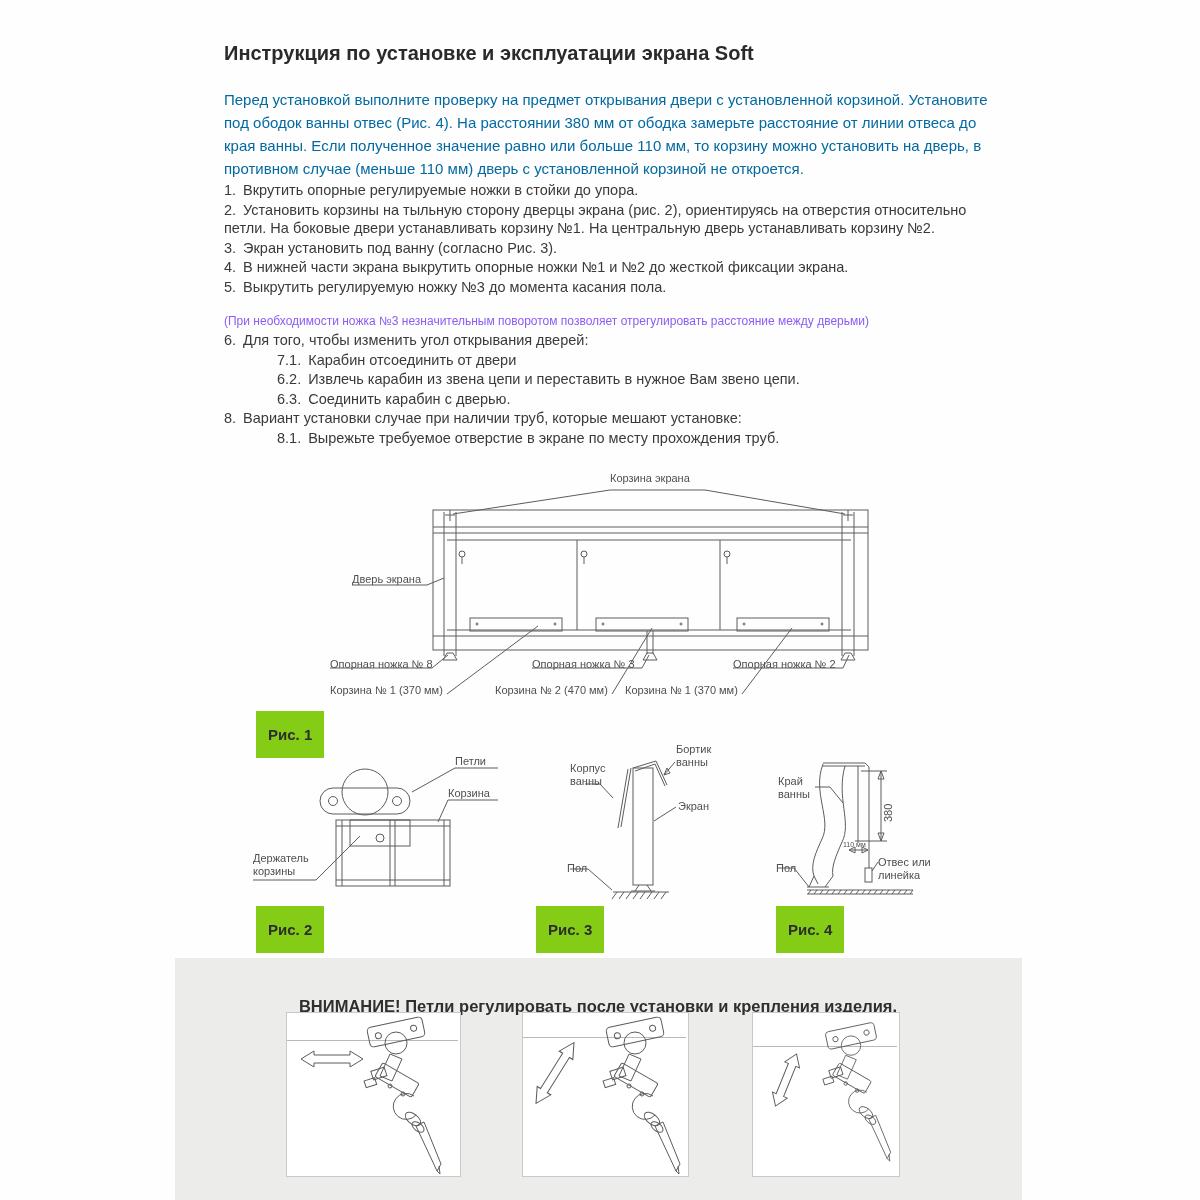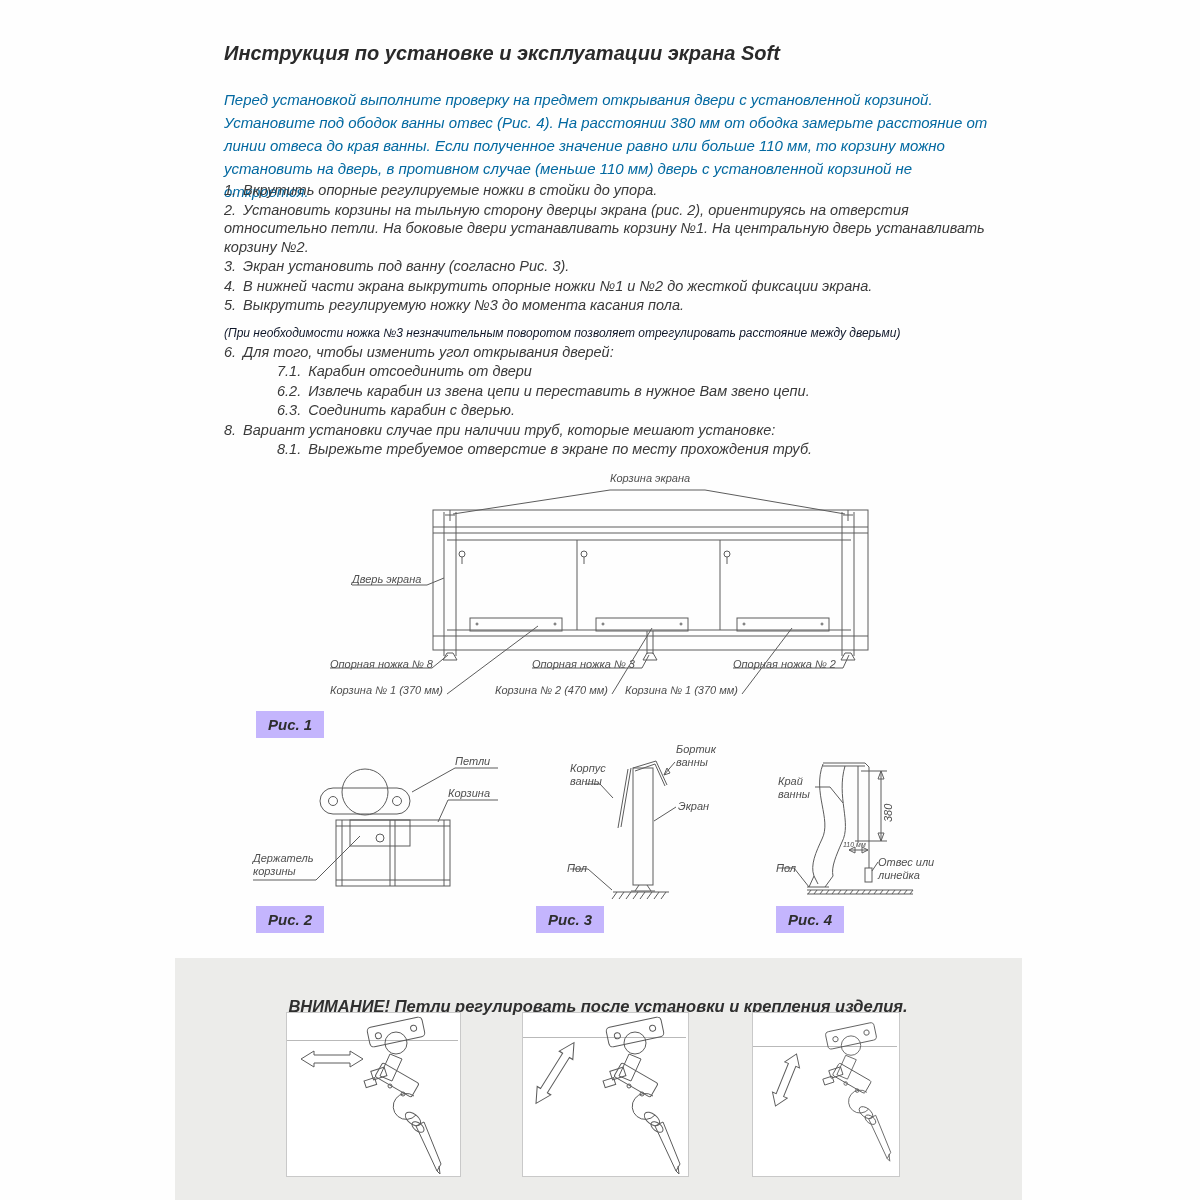--- a/index.html
+++ b/index.html
@@ -1,29 +1,29 @@
 <!DOCTYPE html>
 <html><head>
 <meta charset="utf-8">
 <style>
   html,body{margin:0;padding:0;background:#ffffff;}
   #page{position:relative;width:1200px;height:1200px;background:#fefefe;overflow:hidden;
-        font-family:"Liberation Sans",sans-serif;color:#3c3c3c;font-style:italic;}
+        font-family:"Liberation Sans",sans-serif;color:#3c3c3c;}
   .abs{position:absolute;}
   .title{left:224px;top:42px;font-size:20px;font-weight:bold;color:#2a2a2a;}
   .intro{left:224px;top:88px;width:768px;font-size:15px;line-height:23px;color:#0369a1;}
   .steps{left:224px;top:181px;width:776px;font-size:14.5px;line-height:18.5px;color:#3a3a3a;}
   .step{margin-bottom:1px;}
   .step .num{margin-right:7px;}
   .step.sub{padding-left:53px;}
-  .step.note{font-size:12px;line-height:15px;color:#0f172a;margin:11px 0 2px 0;}
+  .step.note{font-size:12px;line-height:15px;color:#8b5cf6;margin:18px 0 2px 0;}
   .flabel{position:absolute;font-size:11px;line-height:13px;color:#4f4f4f;}
   .flabel.small{font-size:7px;line-height:8px;}
-  .figcap{position:absolute;background:#c4b5fd;color:#2e2e2e;font-weight:bold;
-          font-size:15px;padding:5px 12px;}
+  .figcap{position:absolute;background:#84cc16;color:#2e2e2e;font-weight:bold;
+          font-size:15px;padding:15px 12px;}
   .band{position:absolute;left:175px;top:958px;width:847px;height:242px;background:#ececea;}
   .warn-title{position:absolute;left:198px;top:976px;width:800px;text-align:center;
               font-weight:bold;font-size:16.5px;color:#2f2f2f;margin-top:21px;}
   .panel{position:absolute;background:#ffffff;border:1px solid #c9c9c9;}
   .hline{position:absolute;height:1px;background:#b9b9b9;}
   svg{position:absolute;overflow:visible;}
   svg line, svg path, svg rect, svg circle, svg polyline, svg ellipse, svg polygon{
     stroke:#5c5c5c;stroke-width:1;fill:none;}
   .rot90{transform:rotate(-90deg);transform-origin:left top;}
 </style>

